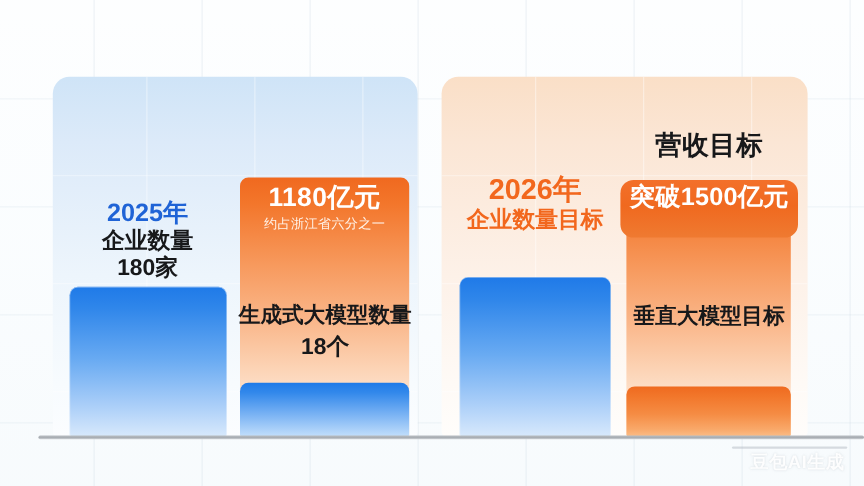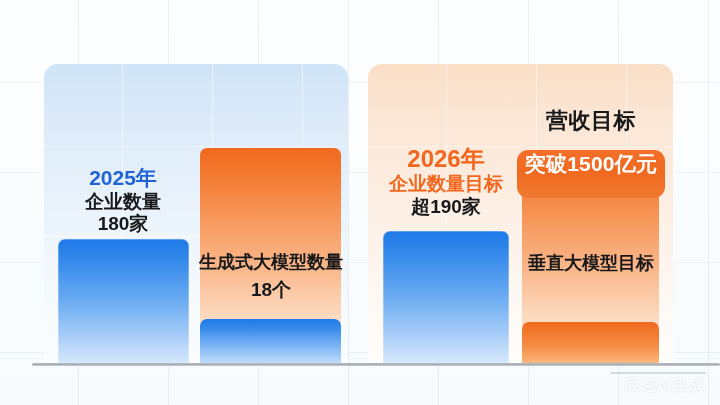--- a/index.html
+++ b/index.html
@@ -144,38 +144,41 @@
   <div class="bar bar-orange-fade bar-L2"></div>
   <div class="bar bar-L2b"></div>
 
   <div class="tx blk-left-year">
     <span class="l stat-year-blue">2025年</span>
     <span class="l stat-sub-dark">企业数量</span>
     <span class="l stat-sub-dark">180家</span>
   </div>
 
 
+  <div class="tx lbl-left-1">
+    <span class="big">1180亿元</span>
+    <span class="small">约占浙江省六分之一</span>
+  </div>
 
   <div class="tx blk-left-mid">
     <span class="l blk-mid-t">生成式大模型数量</span>
     <span class="l blk-mid-v">18个</span>
   </div>
 
   <div class="panel panel-right">
     <div class="panel-grid"></div>
   </div>
 
   <div class="bar bar-blue bar-R1"></div>
   <div class="bar bar-orange-fade bar-R2"></div>
   <div class="bar bar-orange-solid bar-R2b"></div>
 
   <div class="tx blk-right-year">
     <span class="l stat-year-orange">2026年</span>
     <span class="l stat-sub-orange">企业数量目标</span>
-    <span class="l stat-sub-dark">超190家</span>
   </div>
 
   <div class="tx hd-right">
     <span class="l grp-title">营收目标</span>
   </div>
 
   <div class="badge-pill">
     <span>突破1500亿元</span>
   </div>
 

